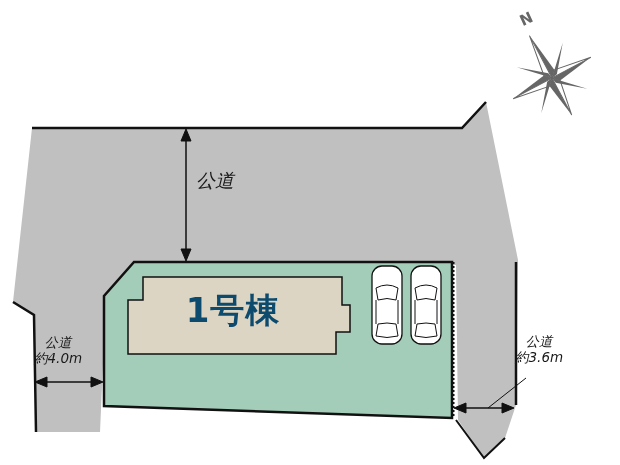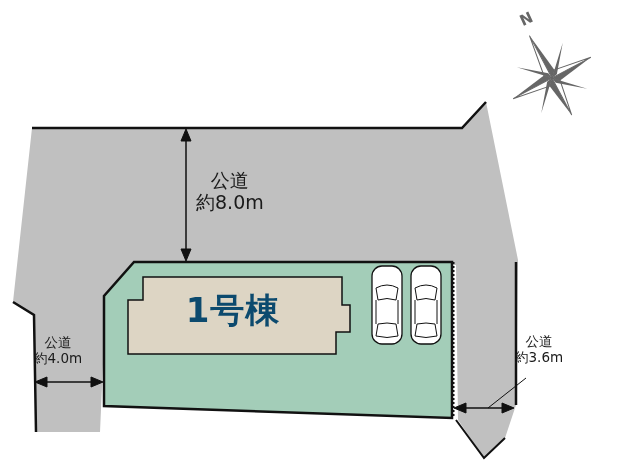--- a/index.html
+++ b/index.html
@@ -1,19 +1,19 @@
 <!DOCTYPE html>
 <html><head>
 <meta charset="utf-8">
 <style>
   html, body { margin: 0; padding: 0; background: #ffffff; }
   body { width: 620px; height: 465px; overflow: hidden; position: relative; font-family: "DejaVu Sans", "Liberation Sans", sans-serif; }
   svg { position: absolute; left: 0; top: 0; }
   .label { position: absolute; color: #1a1a1a; text-align: center; line-height: 1.15; white-space: nowrap; }
-  .label .l1, .label .l2 { display: block; }
+  .label .l1, .label .l2 { display: block; font-style: italic; }
   .lbl-main { left: 196px; top: 170px; font-size: 19px; }
   .lbl-left { left: 34px; top: 335px; font-size: 13.5px; }
   .lbl-right { left: 515px; top: 334px; font-size: 13.5px; }
   .bldg-label { position: absolute; left: 128px; top: 288px; width: 210px; text-align: center; font-size: 34px; font-weight: bold; color: #0c4a6e; letter-spacing: 1px; }
   .north { position: absolute; left: 520px; top: 10px; font-size: 15px; font-weight: bold; color: #666; transform: rotate(-25deg); }
 </style>
 </head>
 <body>
 
 <svg width="620" height="465" viewBox="0 0 620 465">
@@ -76,21 +76,20 @@
     <polygon points="-26,26 -4,4 0,0 -6,1" fill="#666"></polygon>
     <polygon points="26,26 4,4 0,0 1,6" fill="#666"></polygon>
     <polygon points="-26,-26 -4,-4 0,0 -1,-6" fill="#666"></polygon>
   </g>
 </svg>
 
 <div class="north">N</div>
 
 <div class="label lbl-main">
   <span class="l1">公道</span>
-  <span class="l2">約8.0m</span>
 </div>
 <div class="label lbl-left">
   <span class="l1">公道</span>
   <span class="l2">約4.0m</span>
 </div>
 <div class="label lbl-right">
   <span class="l1">公道</span>
   <span class="l2">約3.6m</span>
 </div>
 

